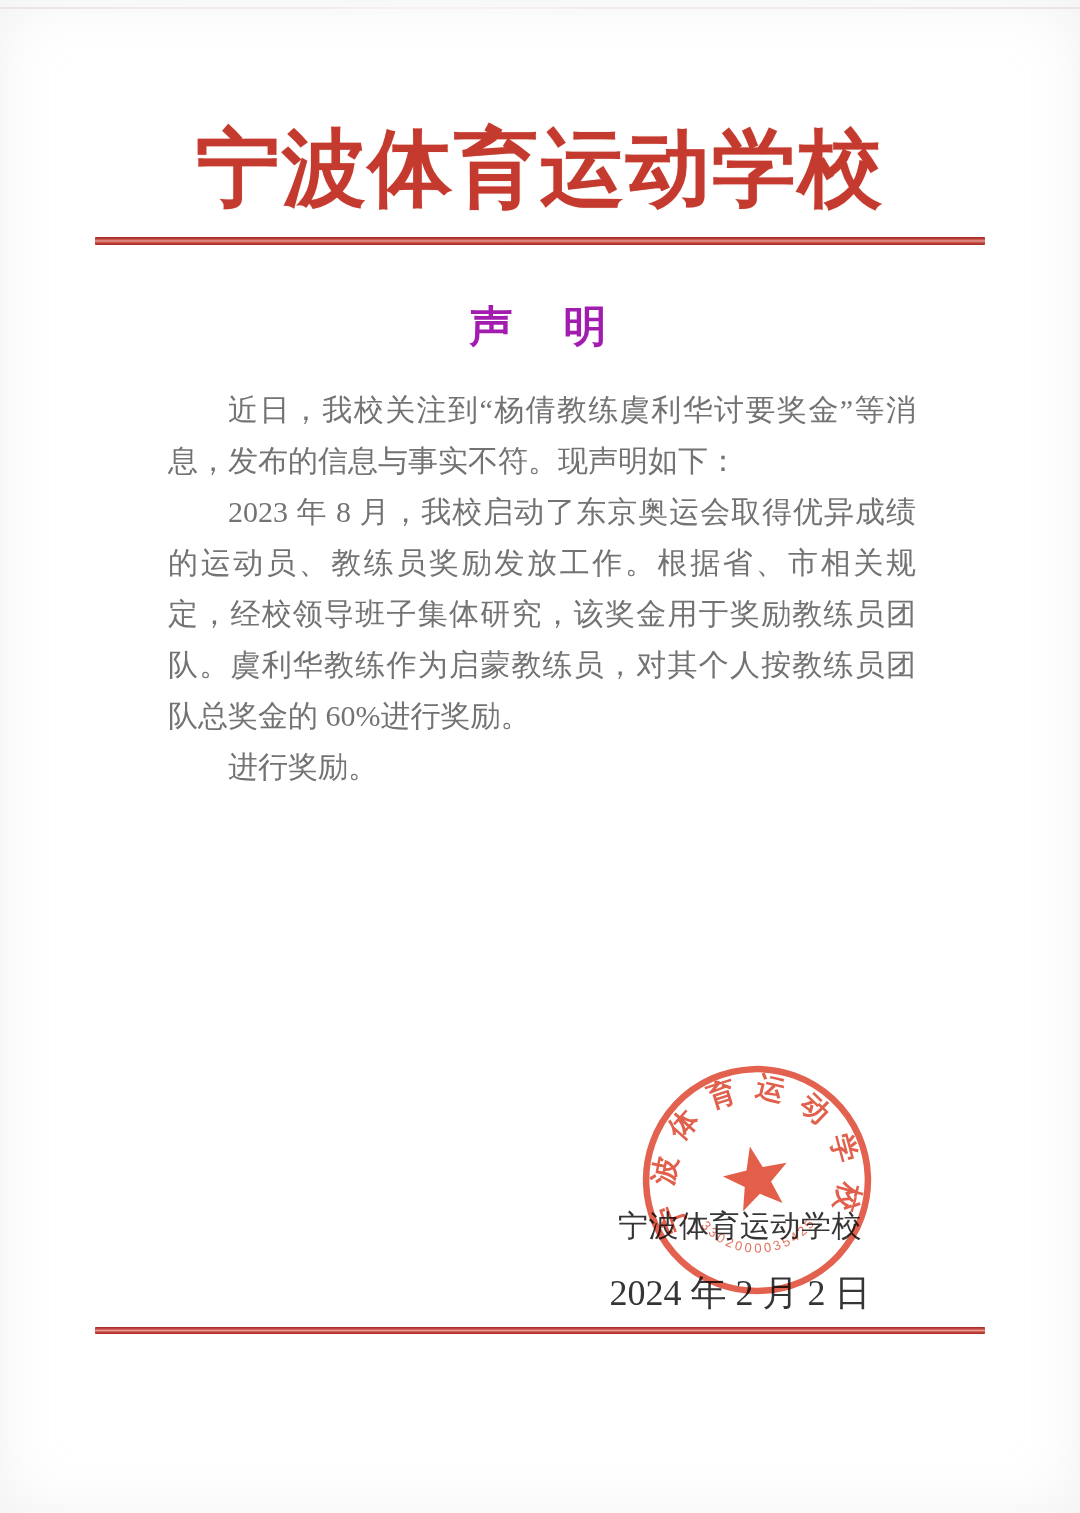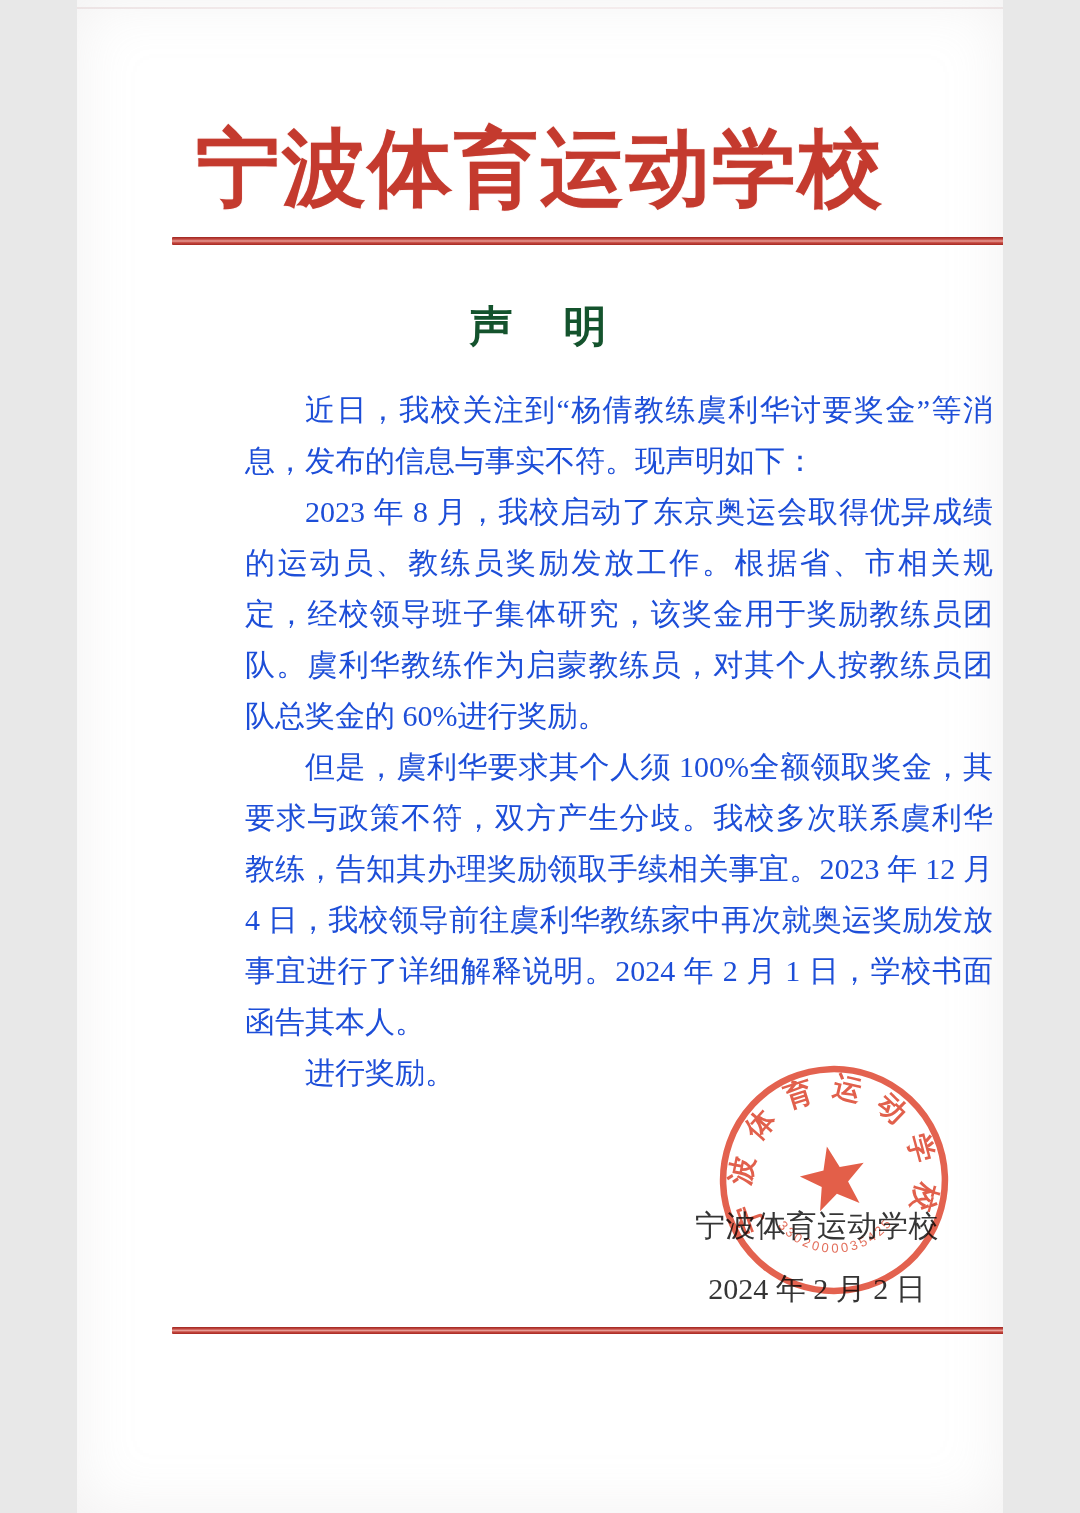--- a/index.html
+++ b/index.html
@@ -1,21 +1,21 @@
 <!DOCTYPE html>
 <html lang="zh"><head>
 <meta charset="utf-8">
 <style>
   * { margin: 0; padding: 0; box-sizing: border-box; }
   html, body { background: #e8e8e8; }
   body { font-family: "Liberation Serif", serif; }
 
   .page {
     position: relative;
-    width: 926px;
+    width: 1080px;
     height: 1513px;
     margin: 0 auto;
     background: #ffffff;
     overflow: hidden;
     box-shadow: inset 0 0 60px rgba(185,180,180,0.18);
   }
   
   .page::before {
     content: "";
     position: absolute;
@@ -50,32 +50,32 @@
   .rule.top { top: 237px; }
   .rule.bottom { top: 1327px; height: 7px; }
 
   .doc-title {
     position: absolute;
     top: 298px;
     left: 0; width: 100%;
     text-align: center;
     font-size: 43px;
     font-weight: 700;
-    color: #14532d;
+    color: #a21caf;
     letter-spacing: 4px;
   }
 
   .body-text {
     position: absolute;
     top: 384px;
     left: 168px;
     width: 748px;
     font-size: 30px;
     line-height: 51px;
-    color: #1d4ed8;
+    color: #737373;
     text-align: justify;
   }
   .body-text p {
     margin: 0;
     text-indent: 2em;
     font-weight: 500;
   }
 
   .sig-block {
     position: absolute;
@@ -85,21 +85,21 @@
     text-align: center;
     color: #353535;
   }
   .sig-name {
     font-size: 30px;
     letter-spacing: 0.5px;
     white-space: nowrap;
   }
   .sig-date {
     margin-top: 22px;
-    font-size: 30px;
+    font-size: 36px;
     white-space: nowrap;
   }
 
   .seal {
     position: absolute;
     left: 636px;
     top: 1059px;
     width: 242px;
     height: 242px;
     mix-blend-mode: multiply;
@@ -131,21 +131,20 @@
 
   <h1 class="letterhead-name">宁波体育运动学校</h1>
 
   <div class="rule top"></div>
 
   <h2 class="doc-title">声　明</h2>
 
   <div class="body-text">
     <p>近日，我校关注到“杨倩教练虞利华讨要奖金”等消息，发布的信息与事实不符。现声明如下：</p>
     <p>2023 年 8 月，我校启动了东京奥运会取得优异成绩的运动员、教练员奖励发放工作。根据省、市相关规定，经校领导班子集体研究，该奖金用于奖励教练员团队。虞利华教练作为启蒙教练员，对其个人按教练员团队总奖金的 60%进行奖励。</p>
-    <p>但是，虞利华要求其个人须 100%全额领取奖金，其要求与政策不符，双方产生分歧。我校多次联系虞利华教练，告知其办理奖励领取手续相关事宜。2023 年 12 月 4 日，我校领导前往虞利华教练家中再次就奥运奖励发放事宜进行了详细解释说明。2024 年 2 月 1 日，学校书面函告其本人。</p>
     <p>进行奖励。</p>
   </div>
 
   <div class="sig-block">
     <div class="sig-name">宁波体育运动学校</div>
     <div class="sig-date">2024 年 2 月 2 日</div>
   </div>
 
   <div class="seal">
     <svg viewBox="0 0 240 240" xmlns="http://www.w3.org/2000/svg">

